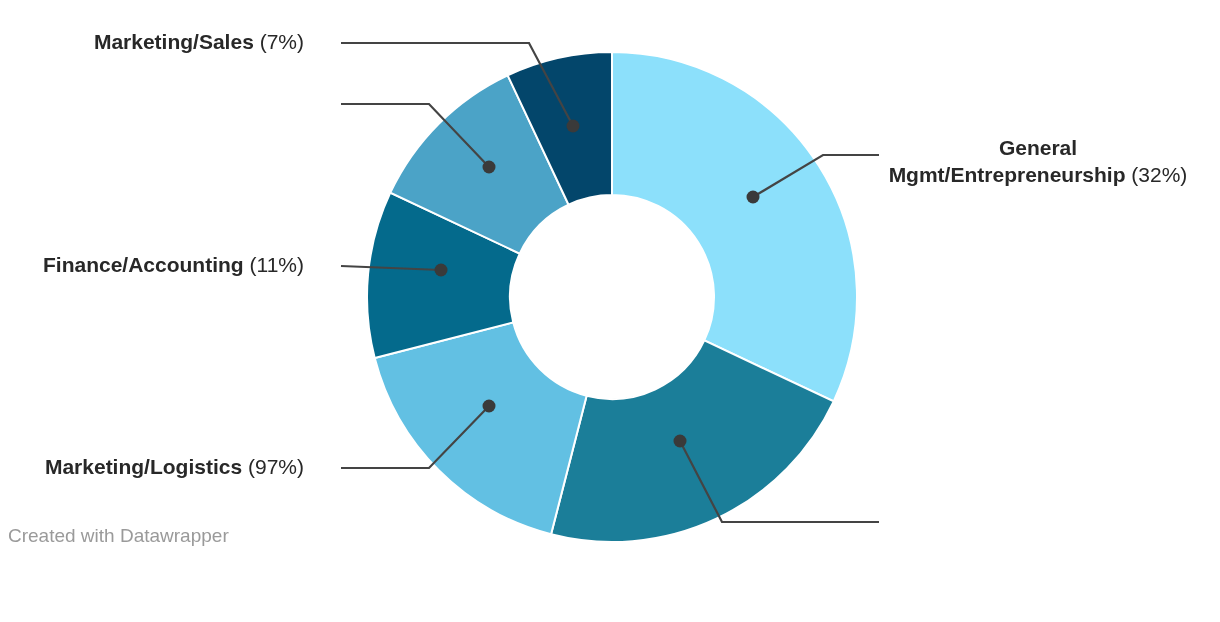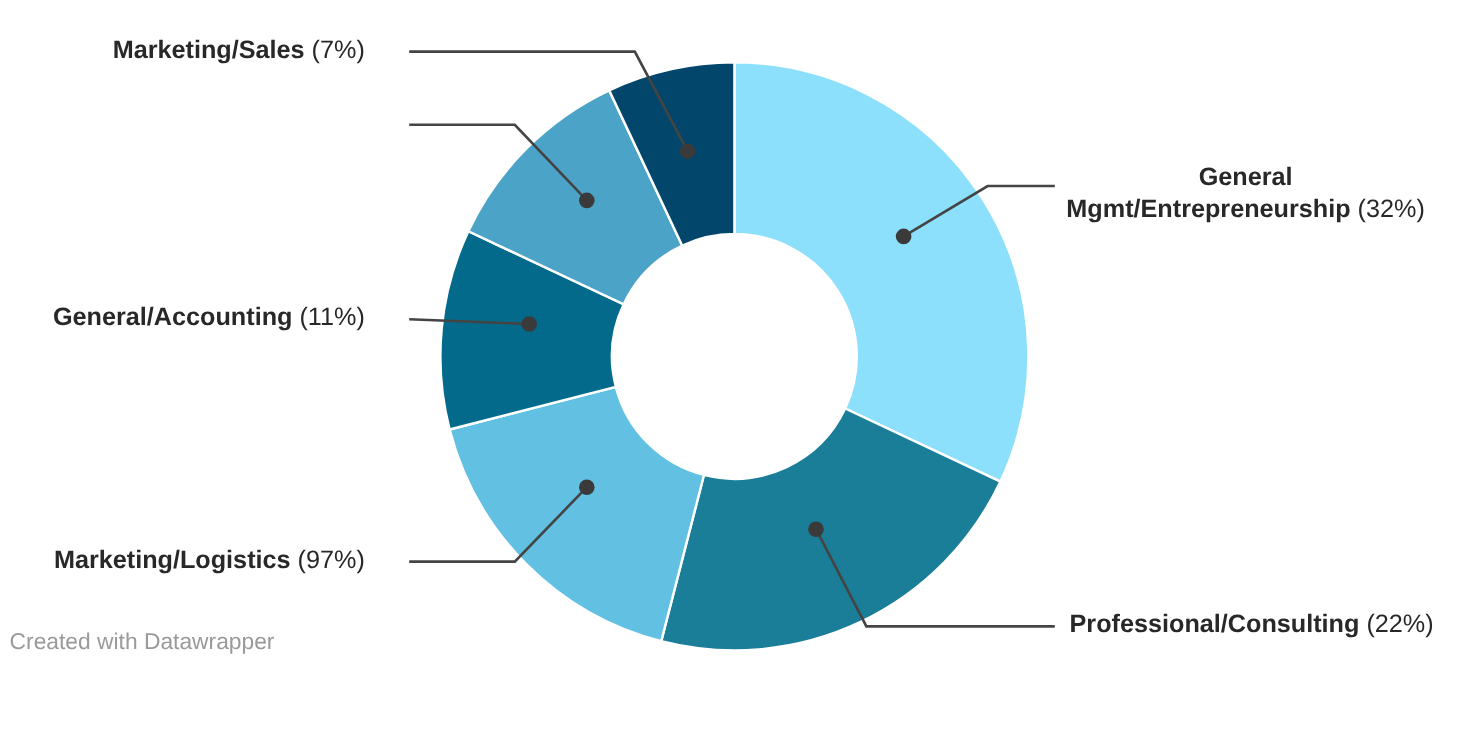--- a/index.html
+++ b/index.html
@@ -108,34 +108,30 @@
     </g>
   </svg>
 
   <div class="slice-label label-left" style="right: 888px; top: 28px; width: 420px;">
     <span class="cat">Marketing/Sales</span>
     <span class="pct">(7%)</span>
   </div>
 
 
   <div class="slice-label label-left" style="right: 888px; top: 251px; width: 420px;">
-    <span class="cat">General/Accounting</span>
+    <span class="cat">Finance/Accounting</span>
     <span class="pct">(11%)</span>
   </div>
 
   <div class="slice-label label-left" style="right: 888px; top: 453px; width: 420px;">
     <span class="cat">Marketing/Logistics</span>
     <span class="pct">(97%)</span>
   </div>
 
   <div class="slice-label label-right" style="left: 888px; top: 134px; width: 300px;">
     <span class="cat">General Mgmt/Entrepreneurship</span>
     <span class="pct">(32%)</span>
   </div>
 
-  <div class="slice-label label-right" style="left: 888px; top: 507px; width: 310px;">
-    <span class="cat">Professional/Consulting</span>
-    <span class="pct">(22%)</span>
-  </div>
 
   <div id="footer-credit">Created with Datawrapper</div>
 
 </div>
 
 </body></html>

